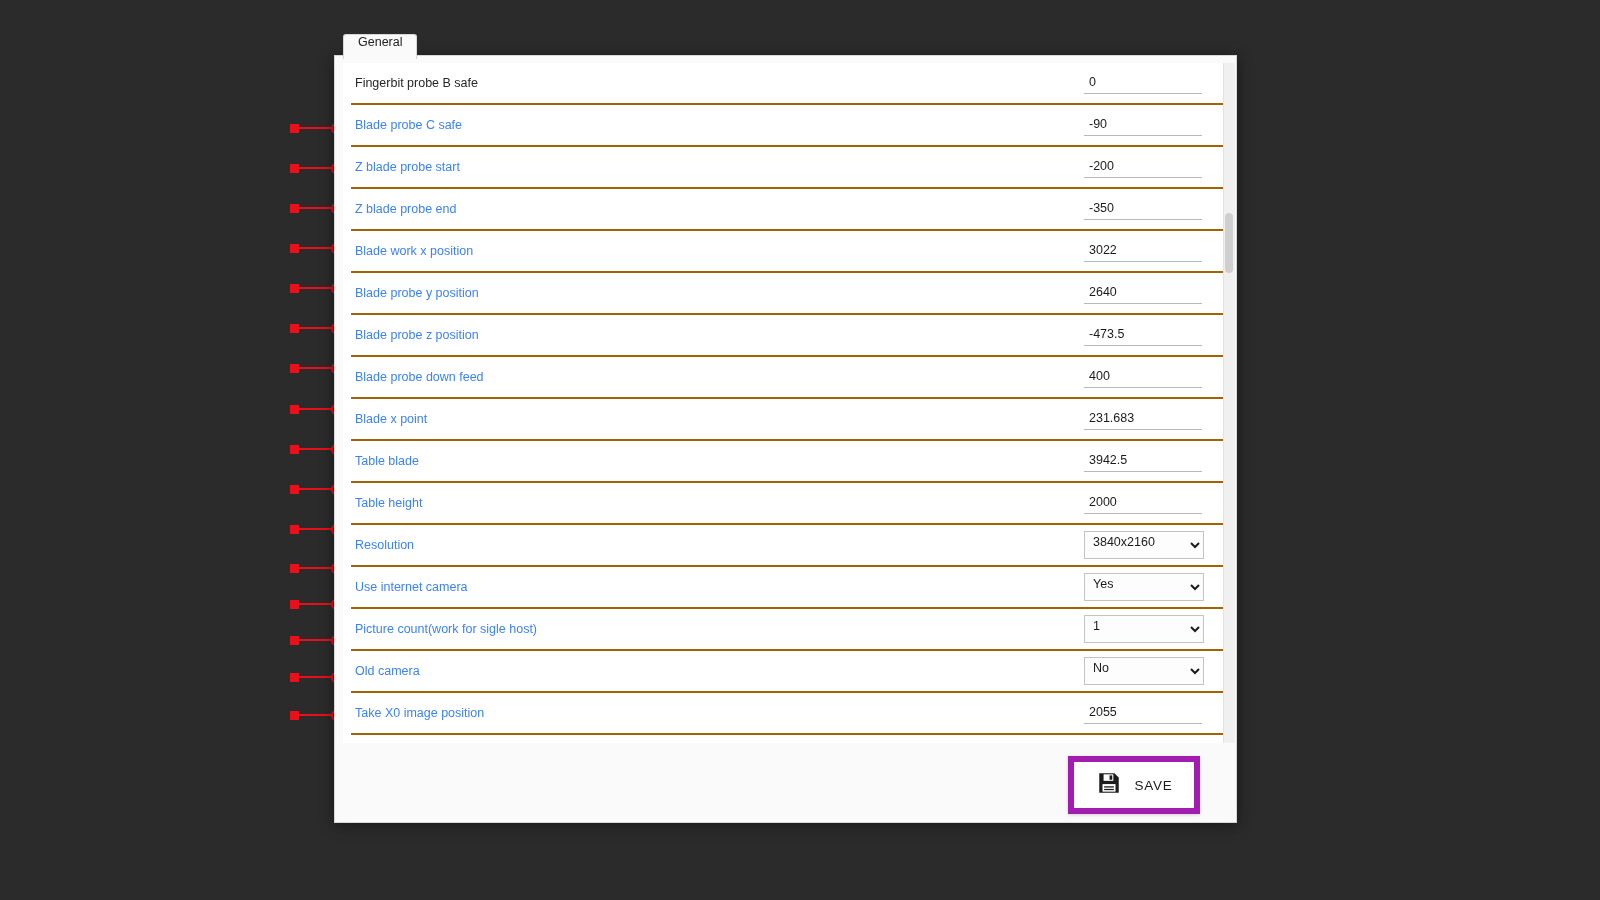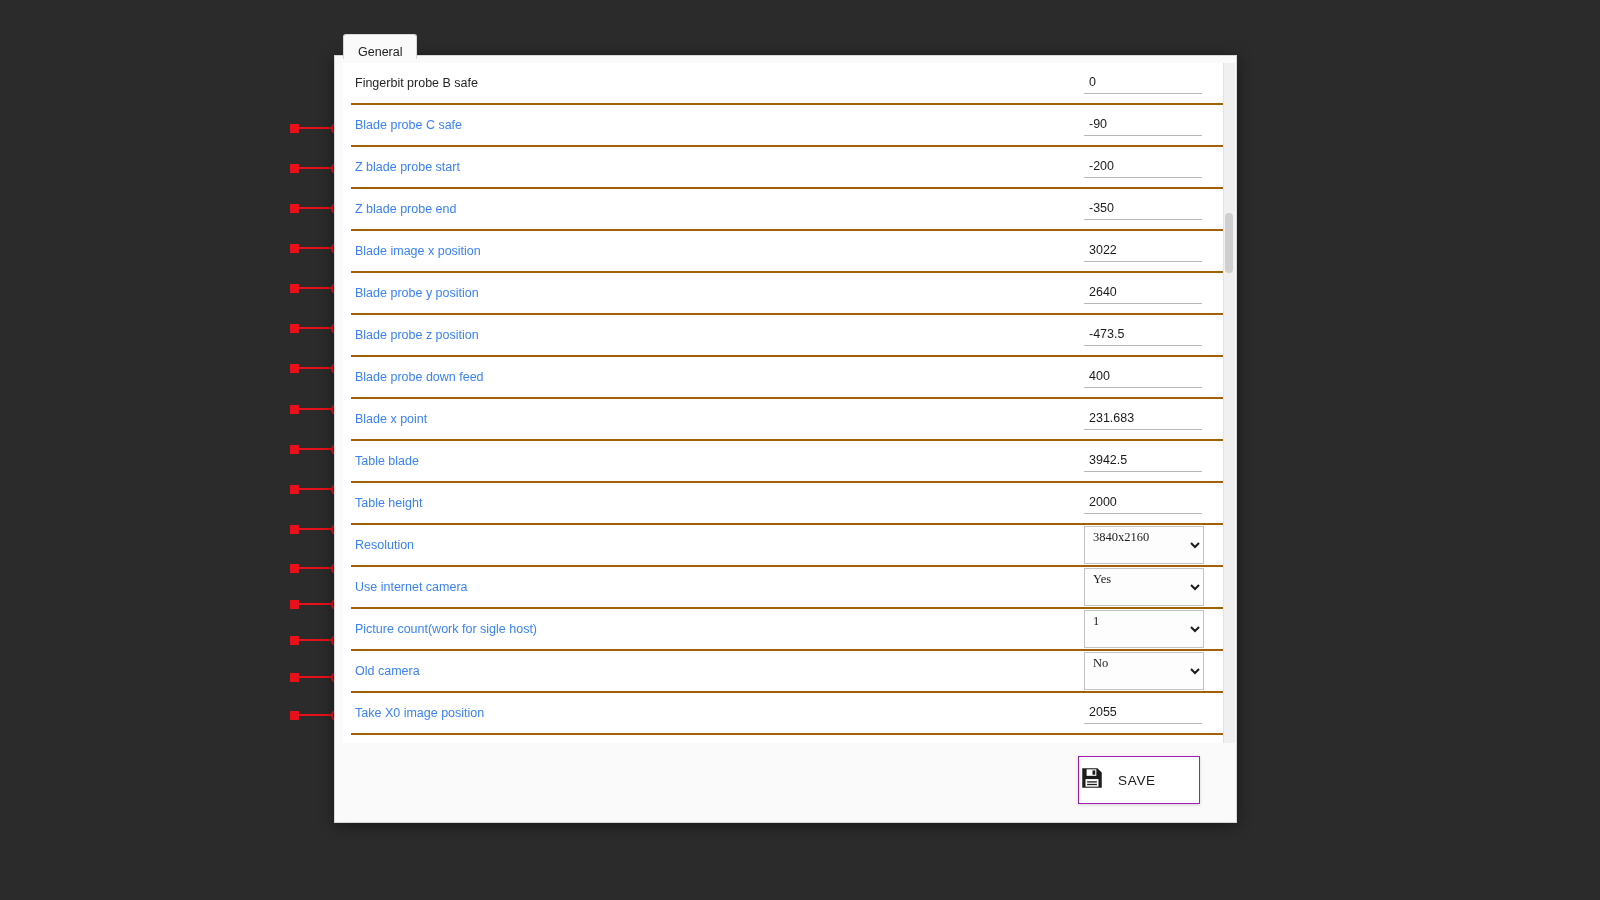--- a/index.html
+++ b/index.html
@@ -78,21 +78,21 @@
     height: 22px;
     width: 100%;
   }
   .tab {
     position: absolute;
     left: 8px;
     top: -22px;
     height: 24px;
     padding: 0 14px;
     display: flex;
-    align-items: flex-end;
+    align-items: flex-start;
     background: #fafafa;
     border: 1px solid #d7d7d7;
     border-bottom: none;
     border-radius: 3px 3px 0 0;
     font-size: 12.5px;
     color: #222;
   }
 
   .form-scroll {
     position: absolute;
@@ -131,24 +131,24 @@
     color: #1b1b1b;
     padding: 3px 4px 4px 5px;
     border: none;
     border-bottom: 1px solid #b9b9b9;
     background: #fff;
     outline: none;
   }
   select.val {
     width: 120px;
     box-sizing: border-box;
-    font-family: Liberation Serif, serif;
+    font-family: Liberation Sans, sans-serif;
     font-size: 12.5px;
     color: #1b1b1b;
-    padding: 2px 2px 18px 4px;
+    padding: 2px 2px 8px 4px;
     border: 1px solid #c4c4c4;
     background: #fdfdfd;
     outline: none;
   }
   .row.first .rlabel { color: #262626; }
 
   
   .vscroll {
     position: absolute;
     right: 1px;
@@ -176,24 +176,25 @@
     height: 78px;
     background: #fafafa;
   }
   .save-btn {
     position: absolute;
     right: 36px;
     top: 12px;
     width: 120px;
     height: 46px;
     background: #fff;
-    border: 1px solid #a21caf;
+    border: 6px solid #a21caf;
     box-shadow: 0 1px 3px rgba(0,0,0,.16);
     display: flex;
     align-items: center;
+    justify-content: center;
     gap: 13px;
     cursor: pointer;
   }
   .save-btn .txt {
     font-size: 13.5px;
     letter-spacing: .7px;
     color: #1c1c1c;
   }
 </style>
 </head>
@@ -303,21 +304,21 @@
         </div>
         <div class="row">
           <div class="rlabel">Z blade probe start</div>
           <div class="rvalue"><input type="text" class="val" value="-200" style=""></div>
         </div>
         <div class="row">
           <div class="rlabel">Z blade probe end</div>
           <div class="rvalue"><input type="text" class="val" value="-350" style=""></div>
         </div>
         <div class="row">
-          <div class="rlabel">Blade image x position</div>
+          <div class="rlabel">Blade work x position</div>
           <div class="rvalue"><input type="text" class="val" value="3022" style=""></div>
         </div>
         <div class="row">
           <div class="rlabel">Blade probe y position</div>
           <div class="rvalue"><input type="text" class="val" value="2640" style=""></div>
         </div>
         <div class="row">
           <div class="rlabel">Blade probe z position</div>
           <div class="rvalue"><input type="text" class="val" value="-473.5" style=""></div>
         </div>

